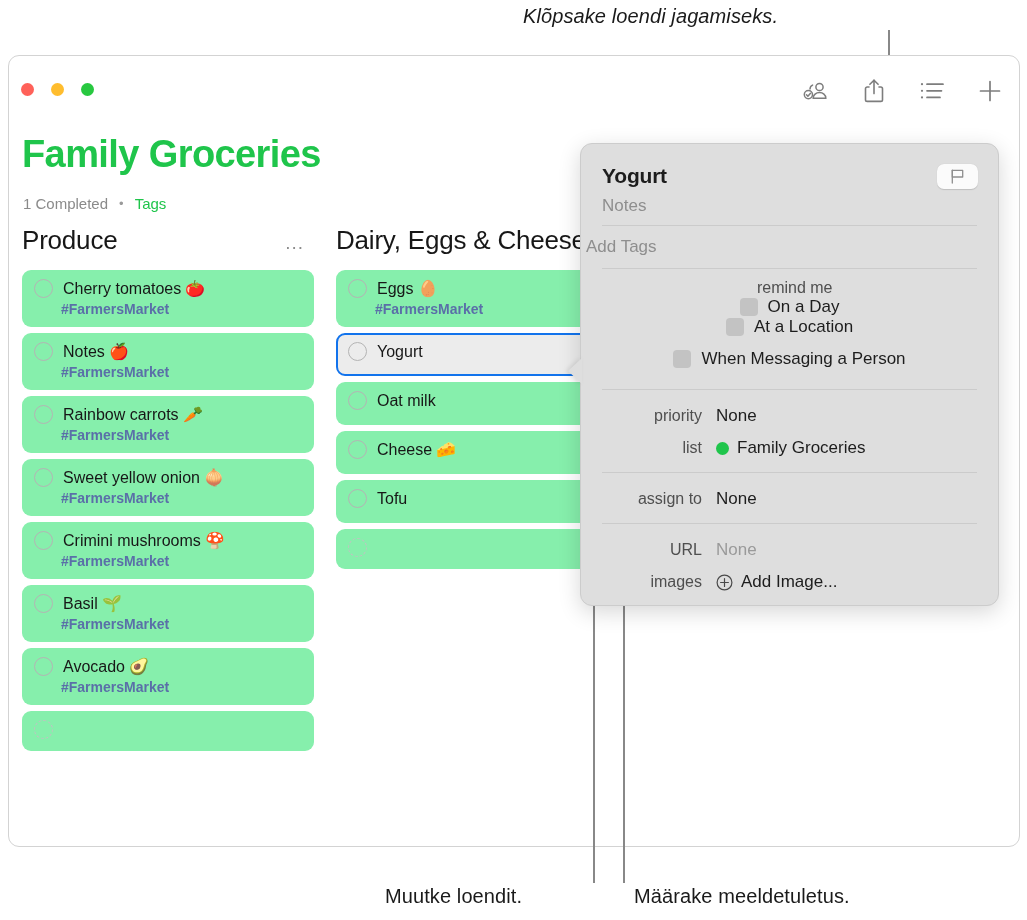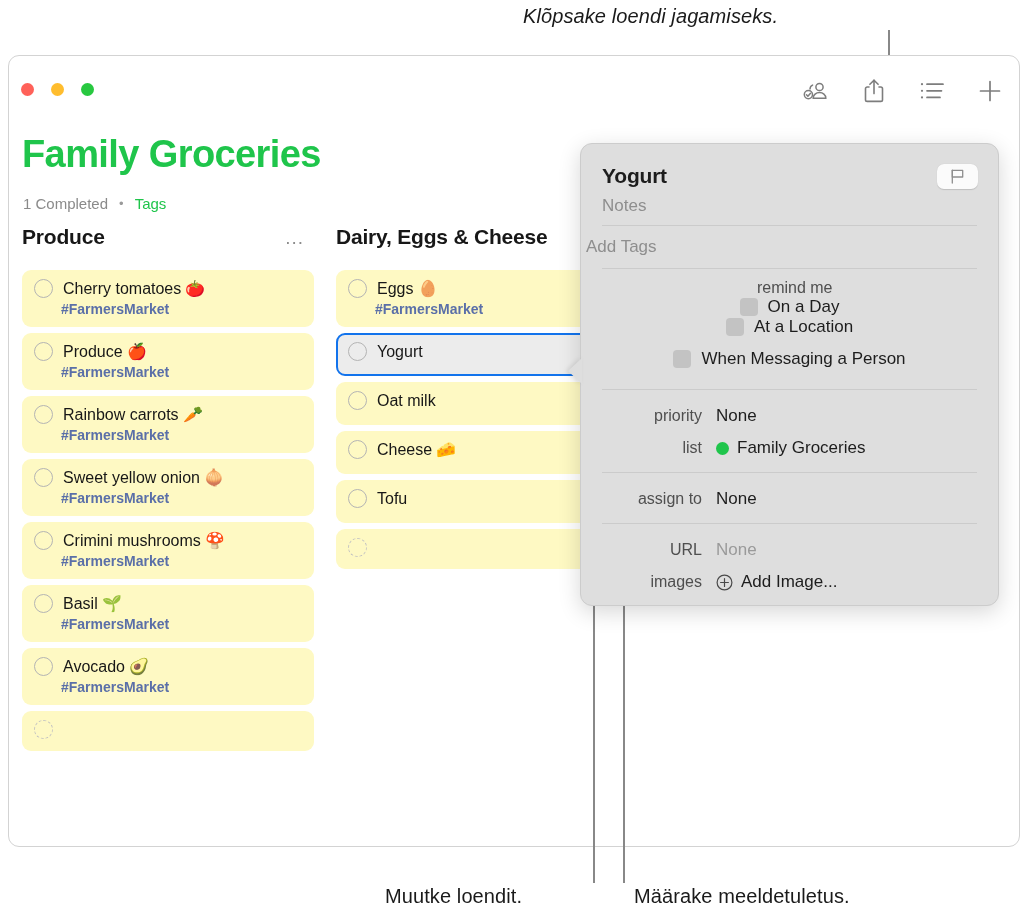--- a/index.html
+++ b/index.html
@@ -109,38 +109,38 @@
     position: relative;
   }
   .col-head {
     display: flex;
     align-items: baseline;
     justify-content: space-between;
     height: 38px;
     padding-right: 10px;
   }
   .col-name {
-    font-size: 21px;
-    font-weight: bold;
+    font-size: 26px;
+    font-weight: normal;
     color: #171717;
     letter-spacing: -0.2px;
     white-space: nowrap;
   }
   .col-more {
     font-size: 19px;
     color: #8c8c8c;
     line-height: 8px;
     letter-spacing: 1px;
     padding-bottom: 3px;
   }
 
   .items { display: flex; flex-direction: column; gap: 6px; margin-top: 7px; }
 
   .item {
-    background: #fef9c3;
+    background: #86efac;
     border-radius: 9px;
     padding: 9px 12px 10px 12px;
     min-height: 43px;
     box-sizing: border-box;
     position: relative;
   }
   .item.selected {
     background: #ececec;
     border: 2px solid #1273ec;
     padding: 7px 10px 8px 10px;
@@ -351,21 +351,21 @@
         <div class="item">
           <div class="item-main">
             <div class="circle"></div>
             <div class="item-text">Cherry tomatoes 🍅</div>
           </div>
           <div class="item-tag">#FarmersMarket</div>
         </div>
         <div class="item">
           <div class="item-main">
             <div class="circle"></div>
-            <div class="item-text">Produce 🍎</div>
+            <div class="item-text">Notes 🍎</div>
           </div>
           <div class="item-tag">#FarmersMarket</div>
         </div>
         <div class="item">
           <div class="item-main">
             <div class="circle"></div>
             <div class="item-text">Rainbow carrots 🥕</div>
           </div>
           <div class="item-tag">#FarmersMarket</div>
         </div>

